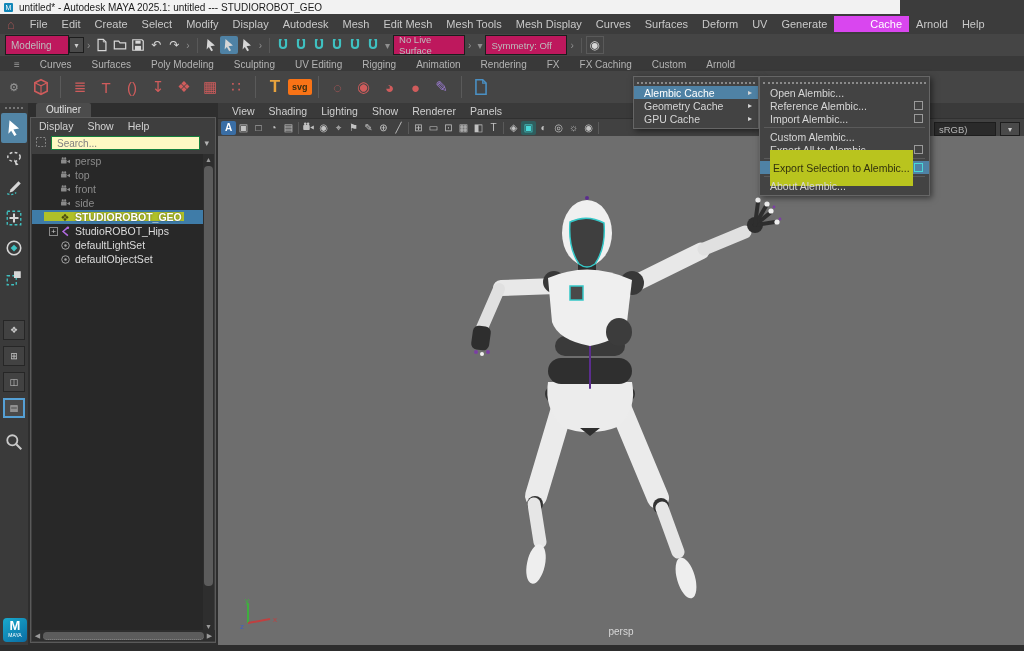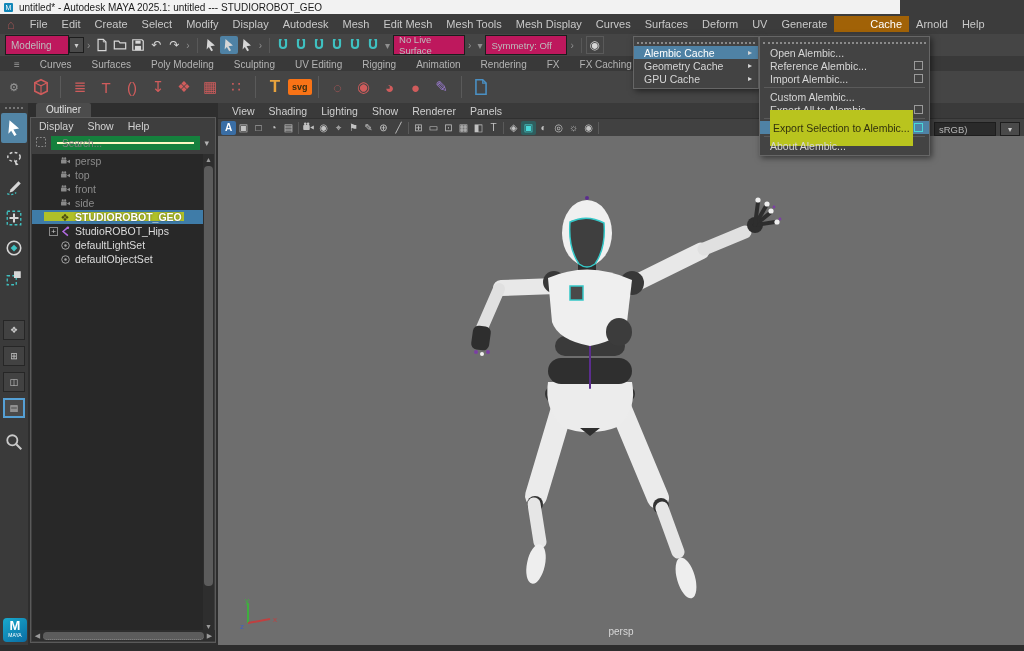--- a/index.html
+++ b/index.html
@@ -13,21 +13,21 @@
               display:flex; align-items:center; gap:6px; padding:0 4px;
               font-size:10px; color:#1a1a1a; }
   #titlebar .mini-logo { width:9px; height:9px; background:#1287b8; color:#fff;
               font-size:7px; line-height:9px; text-align:center; border-radius:1px; }
 
   
   #menubar { left:0; top:14px; width:1024px; height:20px; background:#3c3c3c;
              display:flex; align-items:center; font-size:11px; color:#c9c9c9; }
   #menubar .home { color:#9e5454; font-size:13px; padding:0 8px 0 7px; }
   .menu-item { padding:2px 7px; cursor:default; }
-  .menu-item.active { background:#a16207; color:#fff;padding-left:36px; }
+  .menu-item.active { background:#d946ef; color:#fff;padding-left:36px; }
 
   
   #toolbar { left:0; top:34px; width:1024px; height:22px; background:#454545;
              display:flex; align-items:center; font-size:10px; color:#cfcfcf; }
   .field { background:#be185d; border:1px solid #1d1d1d; color:#bdbdbd;
            height:20px; display:flex; align-items:center; padding:0 5px; }
   #mode-select { width:64px; margin-left:5px; }
   .dd-btn { width:15px; height:16px; background:#4a4a4a; border:1px solid #1d1d1d;
             display:flex; align-items:center; justify-content:center; color:#ccc; font-size:8px; }
   .sep { width:1px; height:15px; background:#585858; margin:0 4px; }
@@ -75,21 +75,21 @@
   #outliner { left:28px; top:0; width:190px; height:542px; background:#2e2e2e; }
   #outl-tabstrip { height:26px; background:#2e2e2e; display:flex; }
   #outl-tab { background:#4c4c4c; color:#e0e0e0; font-size:10px; padding:1px 10px 0 10px;
               margin-left:8px; border-radius:2px 2px 0 0; }
   #outl-panel { position:absolute; left:2px; top:14px; width:186px; height:526px;
                 border:1px solid #5a5a5a; background:#3e3e3e; }
   #outl-menus { height:16px; display:flex; gap:14px; align-items:center; padding:0 8px;
                 font-size:10.5px; color:#d2d2d2; }
   #outl-search { height:18px; display:flex; align-items:center; gap:4px; padding:0 4px; }
   #outl-search .dash { color:#8a8a8a; }
-  #search-box { flex:1; height:14px; background:#fef9c3; border:6px solid #15803d;
+  #search-box { flex:1; height:14px; background:#fef9c3; border:1px solid #15803d;
                 color:#808080; font-size:10px; display:flex; align-items:center; padding:0 5px; }
   #outl-search .arrow { color:#b5b5b5; font-size:9px; padding-right:2px; }
   #outl-list { position:absolute; left:1px; top:36px; width:172px; height:478px; background:#282828;
                font-size:10.5px; }
   .orow { height:14px; display:flex; align-items:center; position:relative; }
   .orow .ind { width:26px; }
   .orow .ind2 { width:13px; }
   .orow .oicn { width:14px; display:flex; justify-content:center; align-items:center; }
   .orow .oicn svg { width:11px; height:11px; }
   .olabel { margin-left:3px; color:#dcdcdc; }
@@ -129,21 +129,21 @@
                display:flex; align-items:center; padding:0 4px; }
   #srgb-dd { position:absolute; right:4px; top:122px; width:20px; height:14px; background:#4a4a4a;
              border:1px solid #1d1d1d; color:#ccc; font-size:8px; text-align:center; line-height:13px; }
   #canvas3d { position:absolute; left:0; top:33px; width:806px; height:509px; background:#6e6e6e; }
   #persp-label { position:absolute; left:50%; bottom:8px; transform:translateX(-50%);
                  color:#d8d8d8; font-size:10px; }
   #axis-gizmo { position:absolute; left:18px; bottom:14px; width:50px; height:36px; }
 
   
   .popmenu { position:absolute; background:#434343; border:1px solid #666;
-             box-shadow:2px 2px 6px rgba(0,0,0,.5); font-size:10.5px; color:#d6d6d6; z-index:50; }
+             box-shadow:2px 2px 6px rgba(0,0,0,.5); font-size:10.5px; color:#d6d6d6; z-index:50;margin-top:40px; }
   .tearoff { height:6px; border-bottom:2px dotted #8a8a8a; margin:1px 3px 2px 3px; }
   .pitem { height:13px; display:flex; align-items:center; padding:0 6px 0 10px; position:relative; }
   .pitem.hl { background:#4f82a5; color:#fff; }
   .pitem .plabel { flex:1; white-space:nowrap; }
   .pitem .subarrow { font-size:8px; color:#d6d6d6; }
   .pitem .optbox { width:9px; height:9px; border:1px solid #9a9a9a; }
   .pitem .optbox.teal { border-color:#49d8d8; }
   .psep { height:1px; background:#5a5a5a; margin:2px 4px; }
   .hl-yellow { background:#b9c41e; color:#32320e; padding:12px 3px; text-shadow:none; }
   #cache-menu { left:633px; top:36px; width:126px; padding-bottom:3px; }

